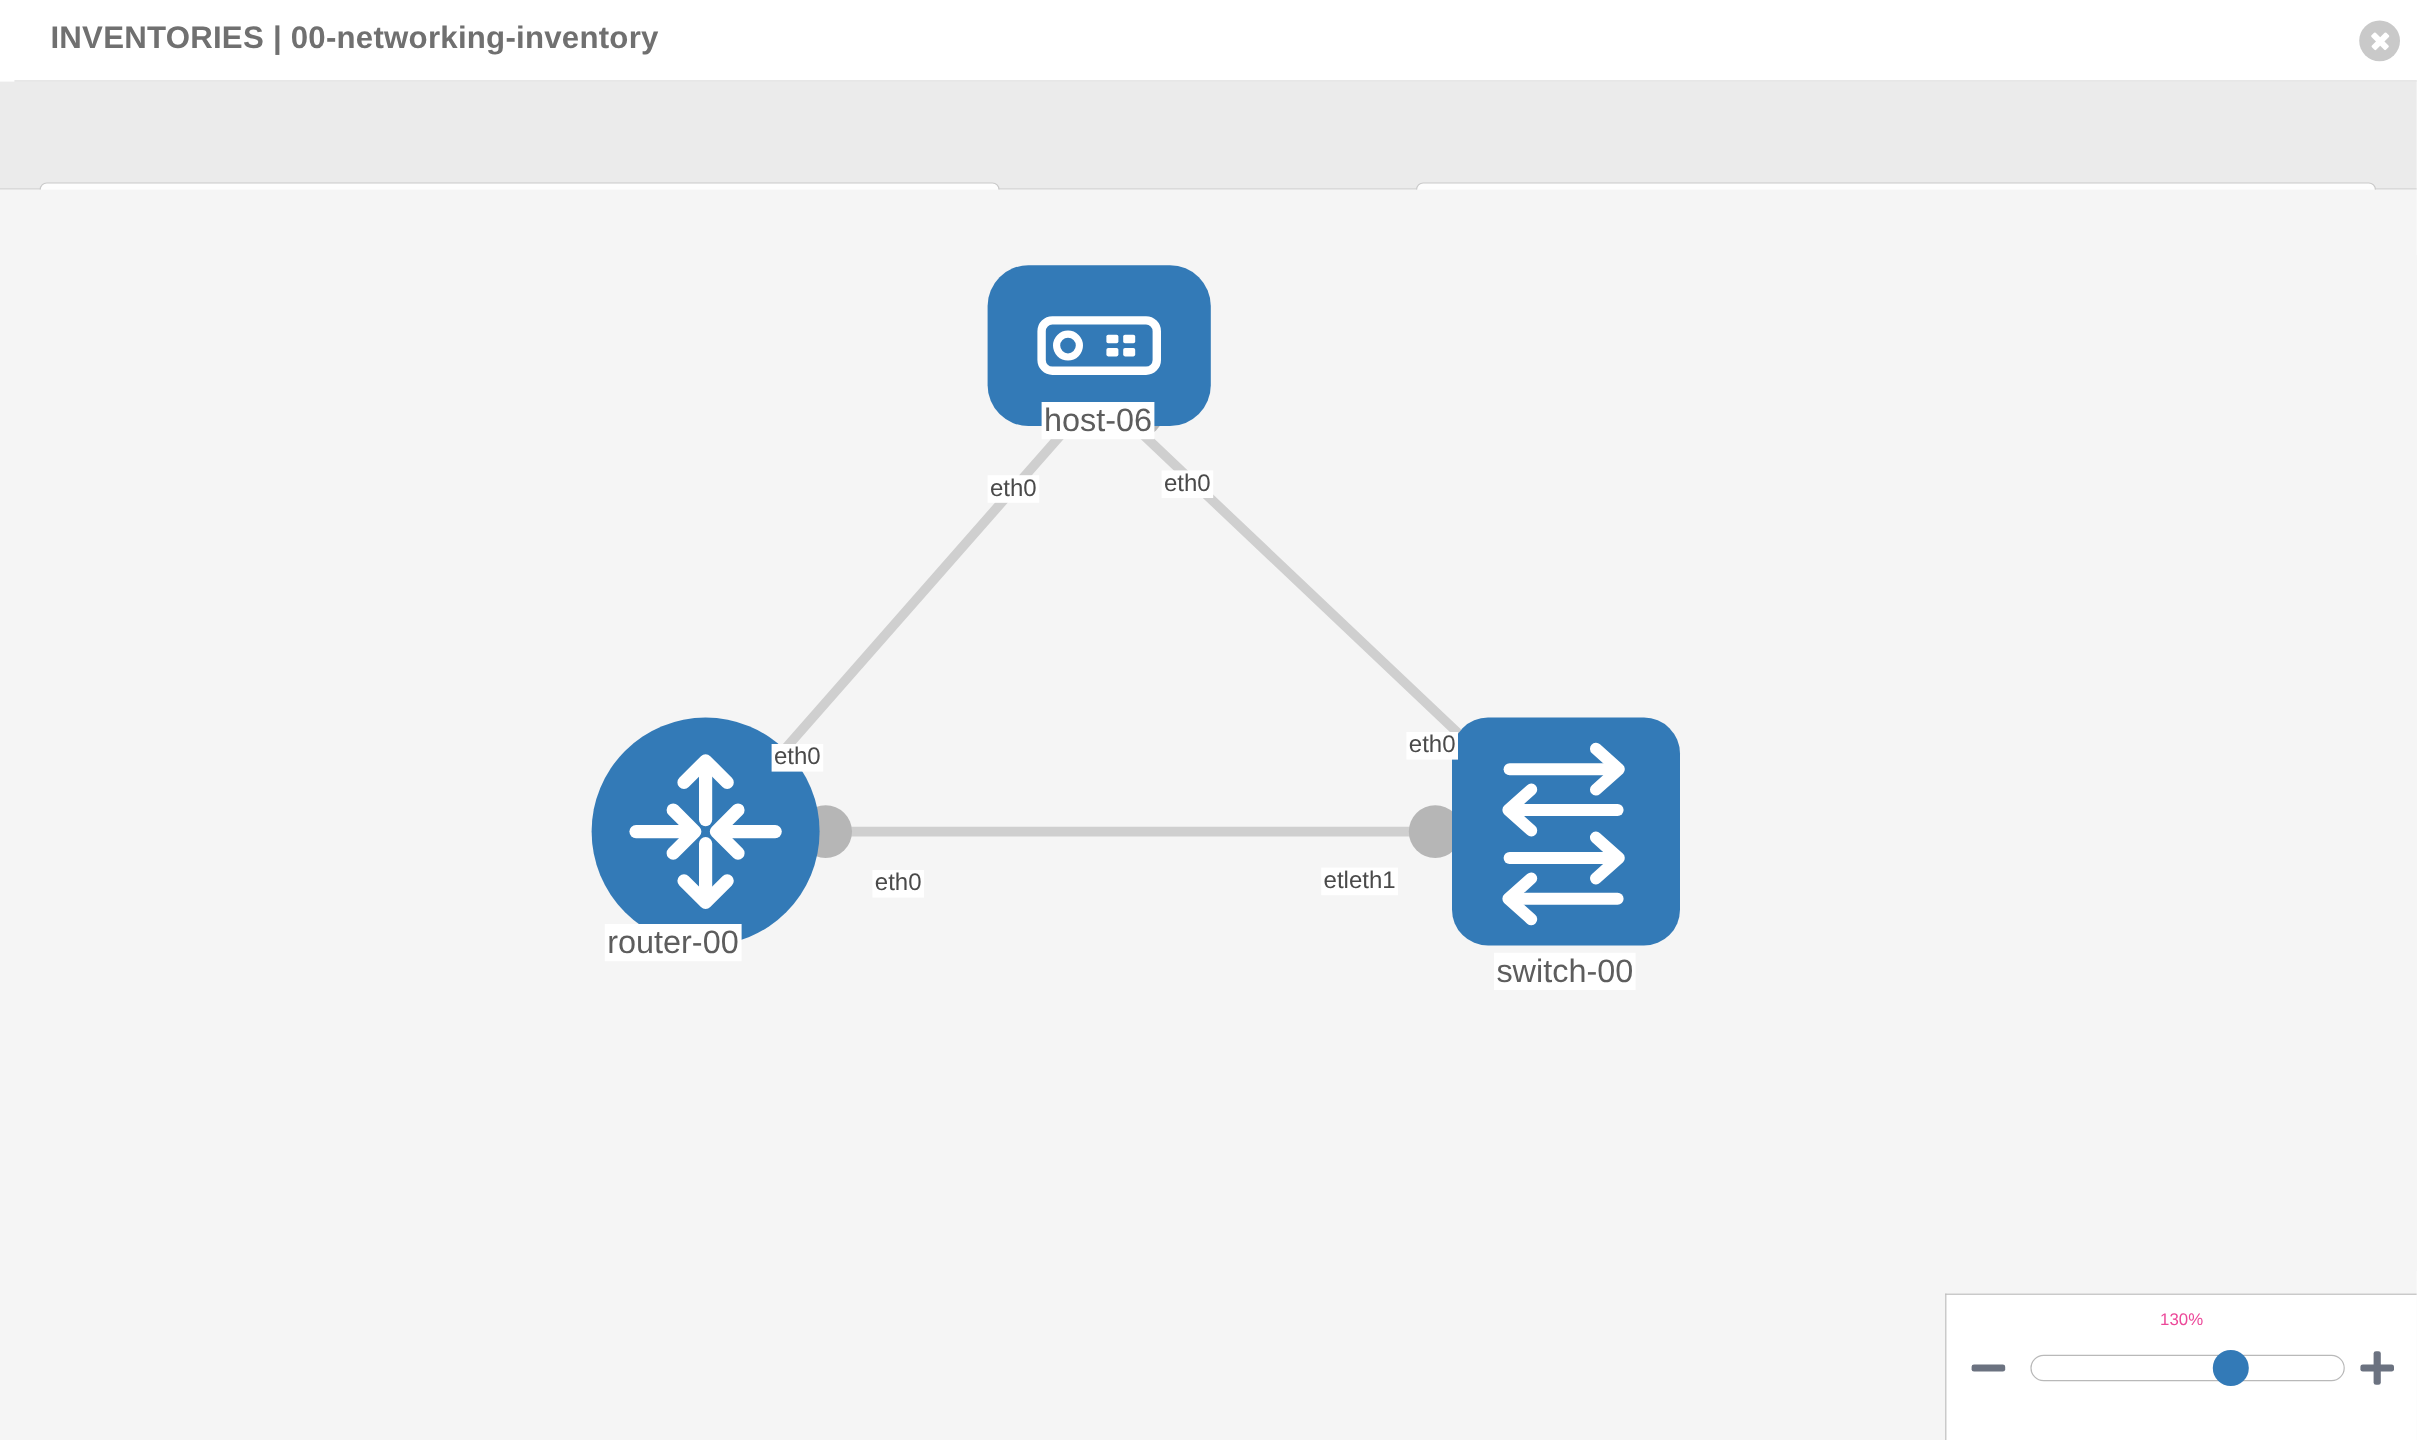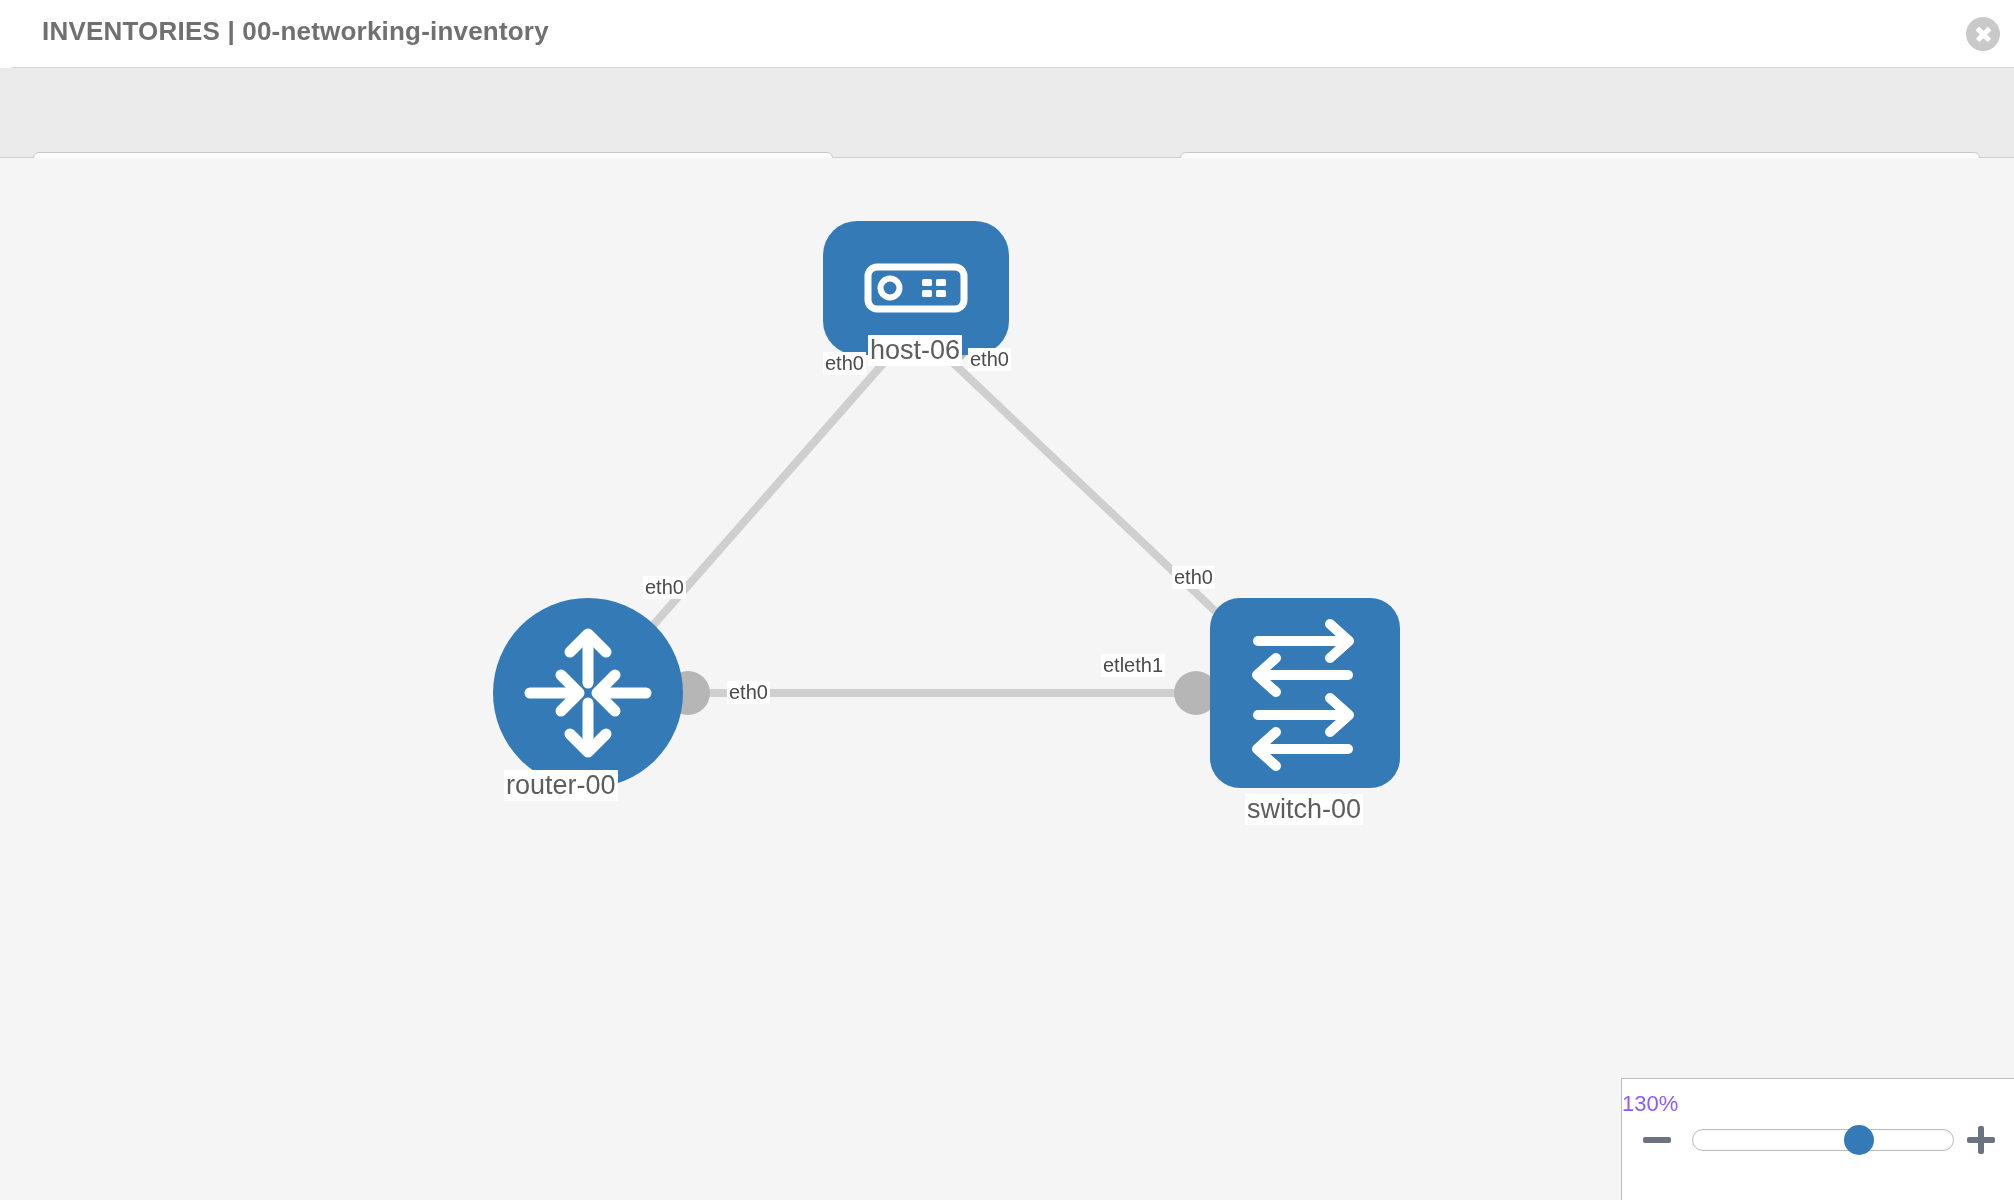--- a/index.html
+++ b/index.html
@@ -151,41 +151,43 @@
     line-height: 1.15;
   }
   .link-label {
     position: absolute;
     font-size: 20px;
     color: #4a4a4a;
     background: #ffffff;
     white-space: nowrap;
     padding: 0 2px;
     line-height: 1.15;
+    margin-top: 44px;
   }
 
   
   .zoom-panel {
     position: absolute;
     left: 1621px;
     top: 1078px;
     width: 393px;
     height: 122px;
     background: #ffffff;
     border: 1px solid #bdbdbd;
     border-right: none;
     border-bottom: none;
     box-sizing: border-box;
   }
   .zoom-level {
     position: absolute;
     left: 0; right: 0;
     top: 12px;
-    font-size: 22px;
-    color: #8b5cf6;
+    text-align: center;
+    font-size: 14px;
+    color: #ec4899;
   }
   .zoom-minus, .zoom-plus {
     position: absolute;
     top: 44px;
     width: 34px;
     height: 34px;
     cursor: pointer;
   }
   .zoom-minus { left: 18px; }
   .zoom-plus  { left: 342px; }
@@ -350,21 +352,21 @@
     <div class="link-label" style="left:823px; top:194px;">eth0</div>
 
     <div class="link-label" style="left:968px; top:190px;">eth0</div>
 
     <div class="link-label" style="left:643px; top:418px;">eth0</div>
 
     <div class="link-label" style="left:1172px; top:408px;">eth0</div>
 
     <div class="link-label" style="left:727px; top:523px;">eth0</div>
 
-    <div class="link-label" style="left:1101px; top:496px;">etleth1</div>
+    <div class="link-label" style="left:1101px; top:521px;">etleth1</div>
 
   </div>
 
   <div class="zoom-panel">
     <div class="zoom-level">130%</div>
     <div class="zoom-minus"></div>
     <div class="zoom-track"></div>
     <div class="zoom-thumb"></div>
     <div class="zoom-plus"></div>
   </div>

